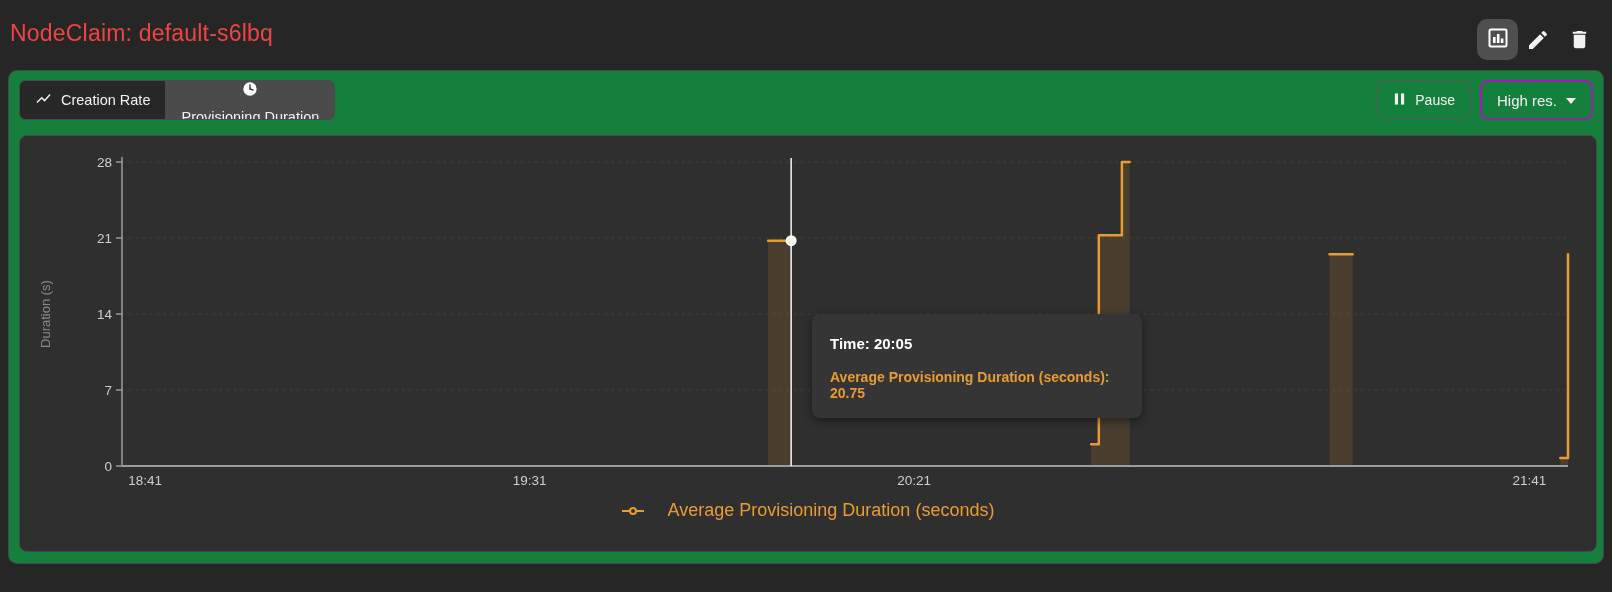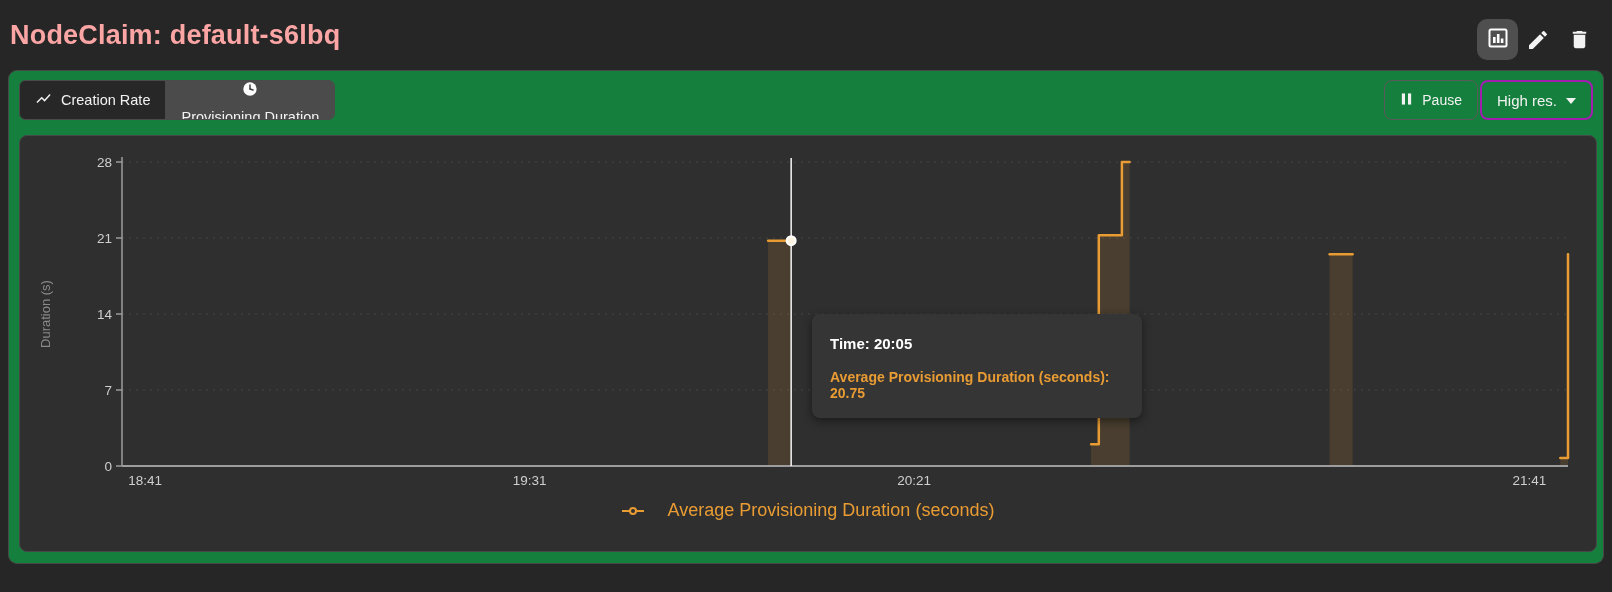--- a/index.html
+++ b/index.html
@@ -1,31 +1,31 @@
 <!DOCTYPE html>
 <html><head>
 <meta charset="utf-8">
 <style>
   html,body{margin:0;padding:0;background:#1f1f1f;}
   #app{position:relative;width:1612px;height:592px;background:#262626;overflow:hidden;
        font-family:"Liberation Sans",sans-serif;color:#ededed;}
-  .page-title{position:absolute;left:10px;top:20px;font-size:27px;font-weight:700;color:#fca5a5;letter-spacing:.2px;}
+  .page-title{position:absolute;left:10px;top:20px;font-size:23px;font-weight:400;color:#ef4444;letter-spacing:.2px;}
   .icon-btn{position:absolute;display:flex;align-items:center;justify-content:center;cursor:pointer;background:transparent;border:none;padding:0;}
   #chart-toggle-btn{left:1477px;top:19px;width:41px;height:41px;border-radius:10px;background:#4f4f4f;}
   #edit-btn{left:1524px;top:27px;width:28px;height:28px;}
   #delete-btn{left:1565px;top:27px;width:28px;height:28px;}
   .card{position:absolute;left:8px;top:70px;width:1594px;height:492px;background:#15803d;
         border:1px solid #474747;border-radius:9px;}
   .tabs{position:absolute;left:10px;top:9px;height:38px;display:flex;border:1px solid #4a4a4a;
         border-radius:6px;overflow:hidden;}
   .tab{display:flex;align-items:center;gap:9px;padding:0 15px;font-size:14.5px;color:#f2f2f2;
        background:#272727;cursor:pointer;white-space:nowrap;border:none;}
   .tab + .tab{border-left:1px solid #4a4a4a;}
   .tab.active{background:#4b4b4b;flex-direction:column;}
-  .controls{position:absolute;right:10px;top:9px;display:flex;gap:2px;height:40px;}
+  .controls{position:absolute;right:10px;top:9px;display:flex;gap:9px;height:40px;}
   .btn{display:flex;align-items:center;gap:9px;padding:0 15px;border:1px solid #5a5a5a;border-radius:8px;
        background:transparent;color:#f2f2f2;font-size:15px;cursor:pointer;}
   .btn.small-label{font-size:14px;}
   .btn.hi-res{border:2px solid #a21caf;font-weight:500;}
   .caret{width:0;height:0;border-left:5px solid transparent;border-right:5px solid transparent;
          border-top:6px solid #f2f2f2;margin-top:2px;}
   .chart-panel{position:absolute;left:10px;top:64px;width:1576px;height:415px;background:#2f2f2f;
                border:1px solid #474747;border-radius:8px;}
   #chart-svg{position:absolute;left:0;top:0;}
   #chart-svg text{font-family:"Liberation Sans",sans-serif;}

